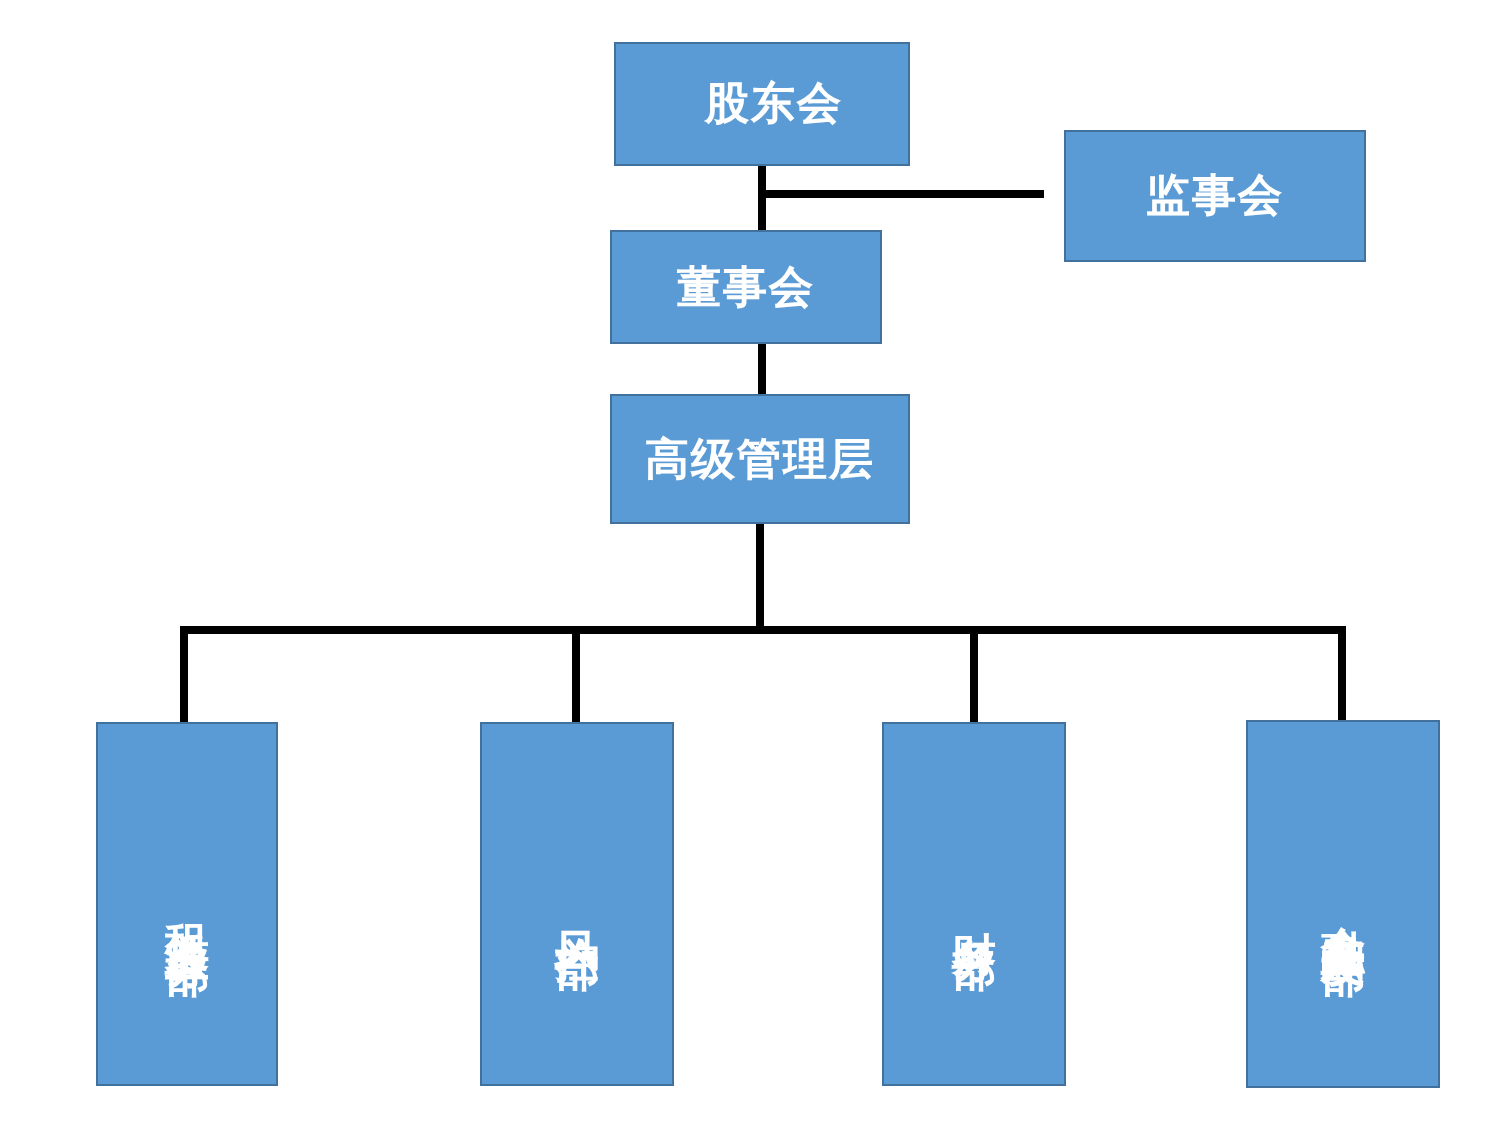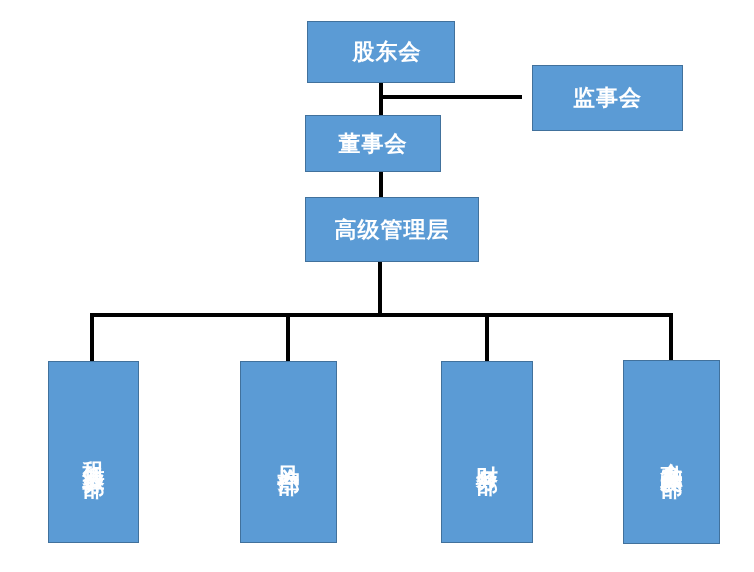--- a/index.html
+++ b/index.html
@@ -35,21 +35,21 @@
     letter-spacing: 3px;
   }
   .connector {
     position: absolute;
     background: #000000;
   }
   
   #n-shareholders { left: 307px; top: 21px;  width: 148px; height: 62px; padding-left: 12px; }
   #n-supervisory  { left: 522px; top: 65px;  width: 151px; height: 66px; margin-left: 10px; }
   #n-board        { left: 305px; top: 115px; width: 136px; height: 57px; }
-  #n-senior       { left: 305px; top: 197px; width: 174px; height: 65px; }
+  #n-senior       { left: 305px; top: 197px; width: 150px; height: 65px; }
   #n-leasing      { left: 48px;  top: 361px; width: 91px;  height: 182px; }
   #n-risk         { left: 240px; top: 361px; width: 97px;  height: 182px; }
   #n-finance      { left: 441px; top: 361px; width: 92px;  height: 182px; }
   #n-productdev   { left: 623px; top: 360px; width: 97px;  height: 184px; letter-spacing: 2px; }
   
   #c-sh-board     { left: 379px; top: 83px;  width: 4px;   height: 34px; }
   #c-sh-superv    { left: 381px; top: 95px;  width: 141px; height: 4px; }
   #c-board-senior { left: 379px; top: 172px; width: 4px;   height: 27px; }
   #c-senior-bus   { left: 378px; top: 262px; width: 4px;   height: 54px; }
   #c-bus          { left: 90px;  top: 313px; width: 583px; height: 4px; }

